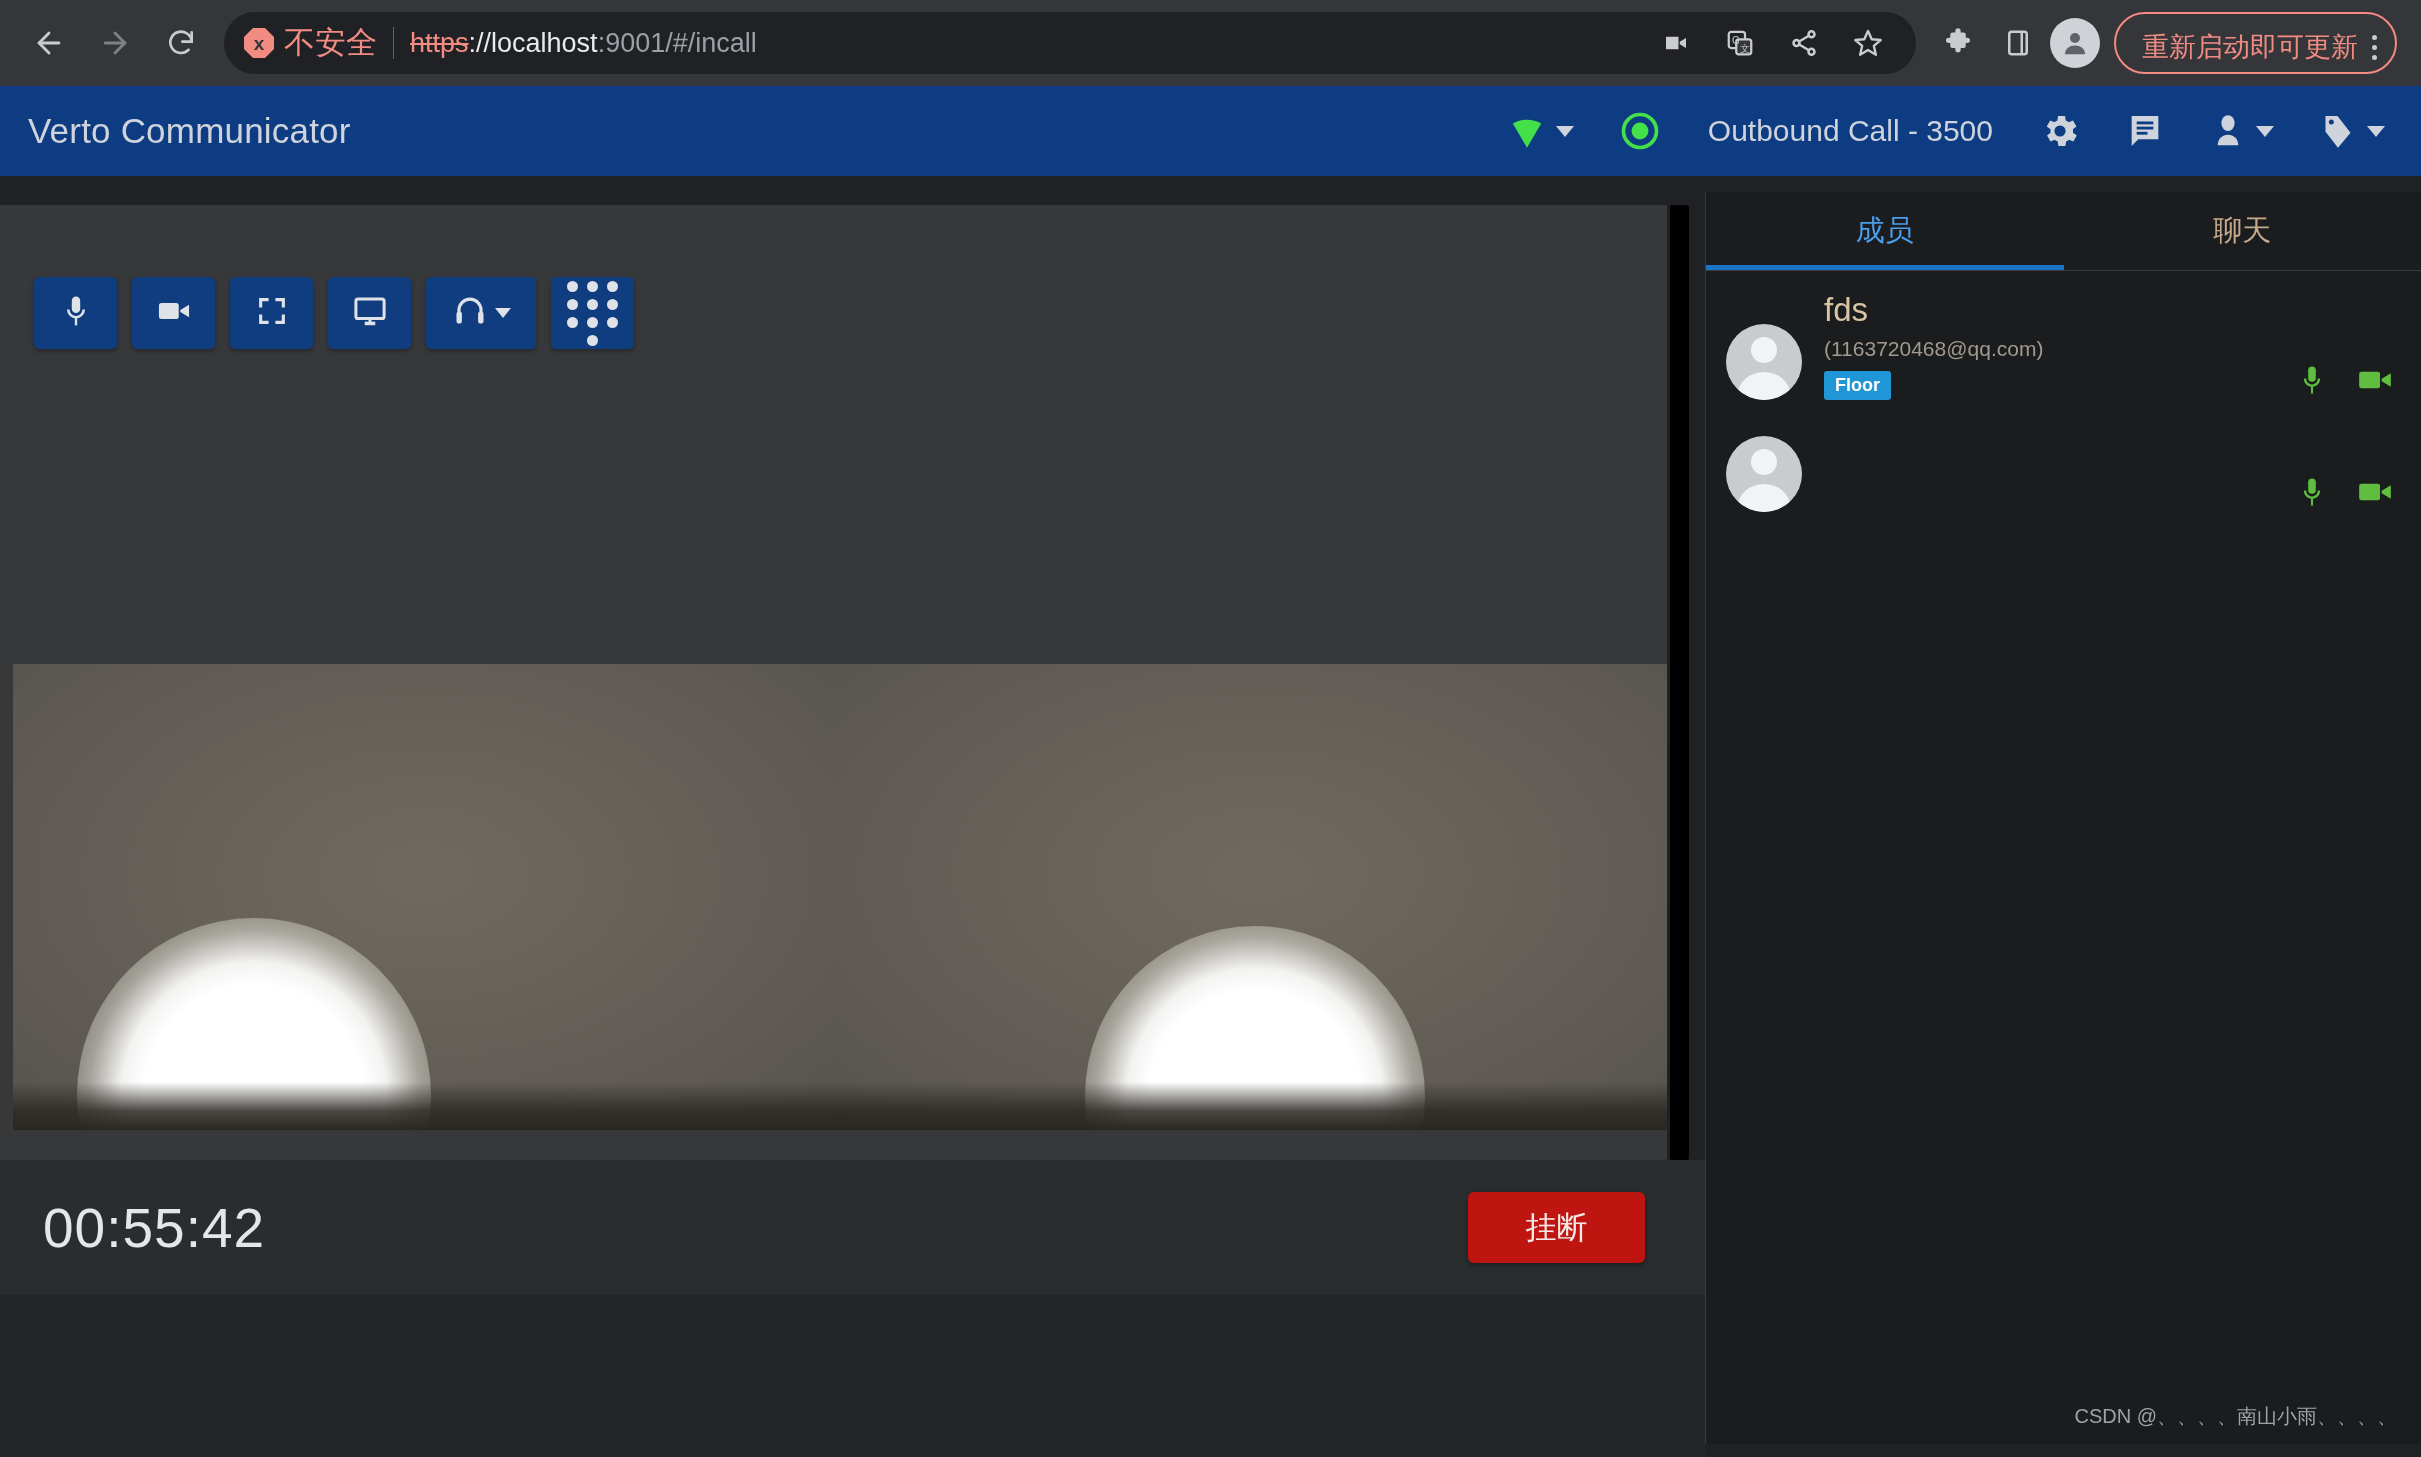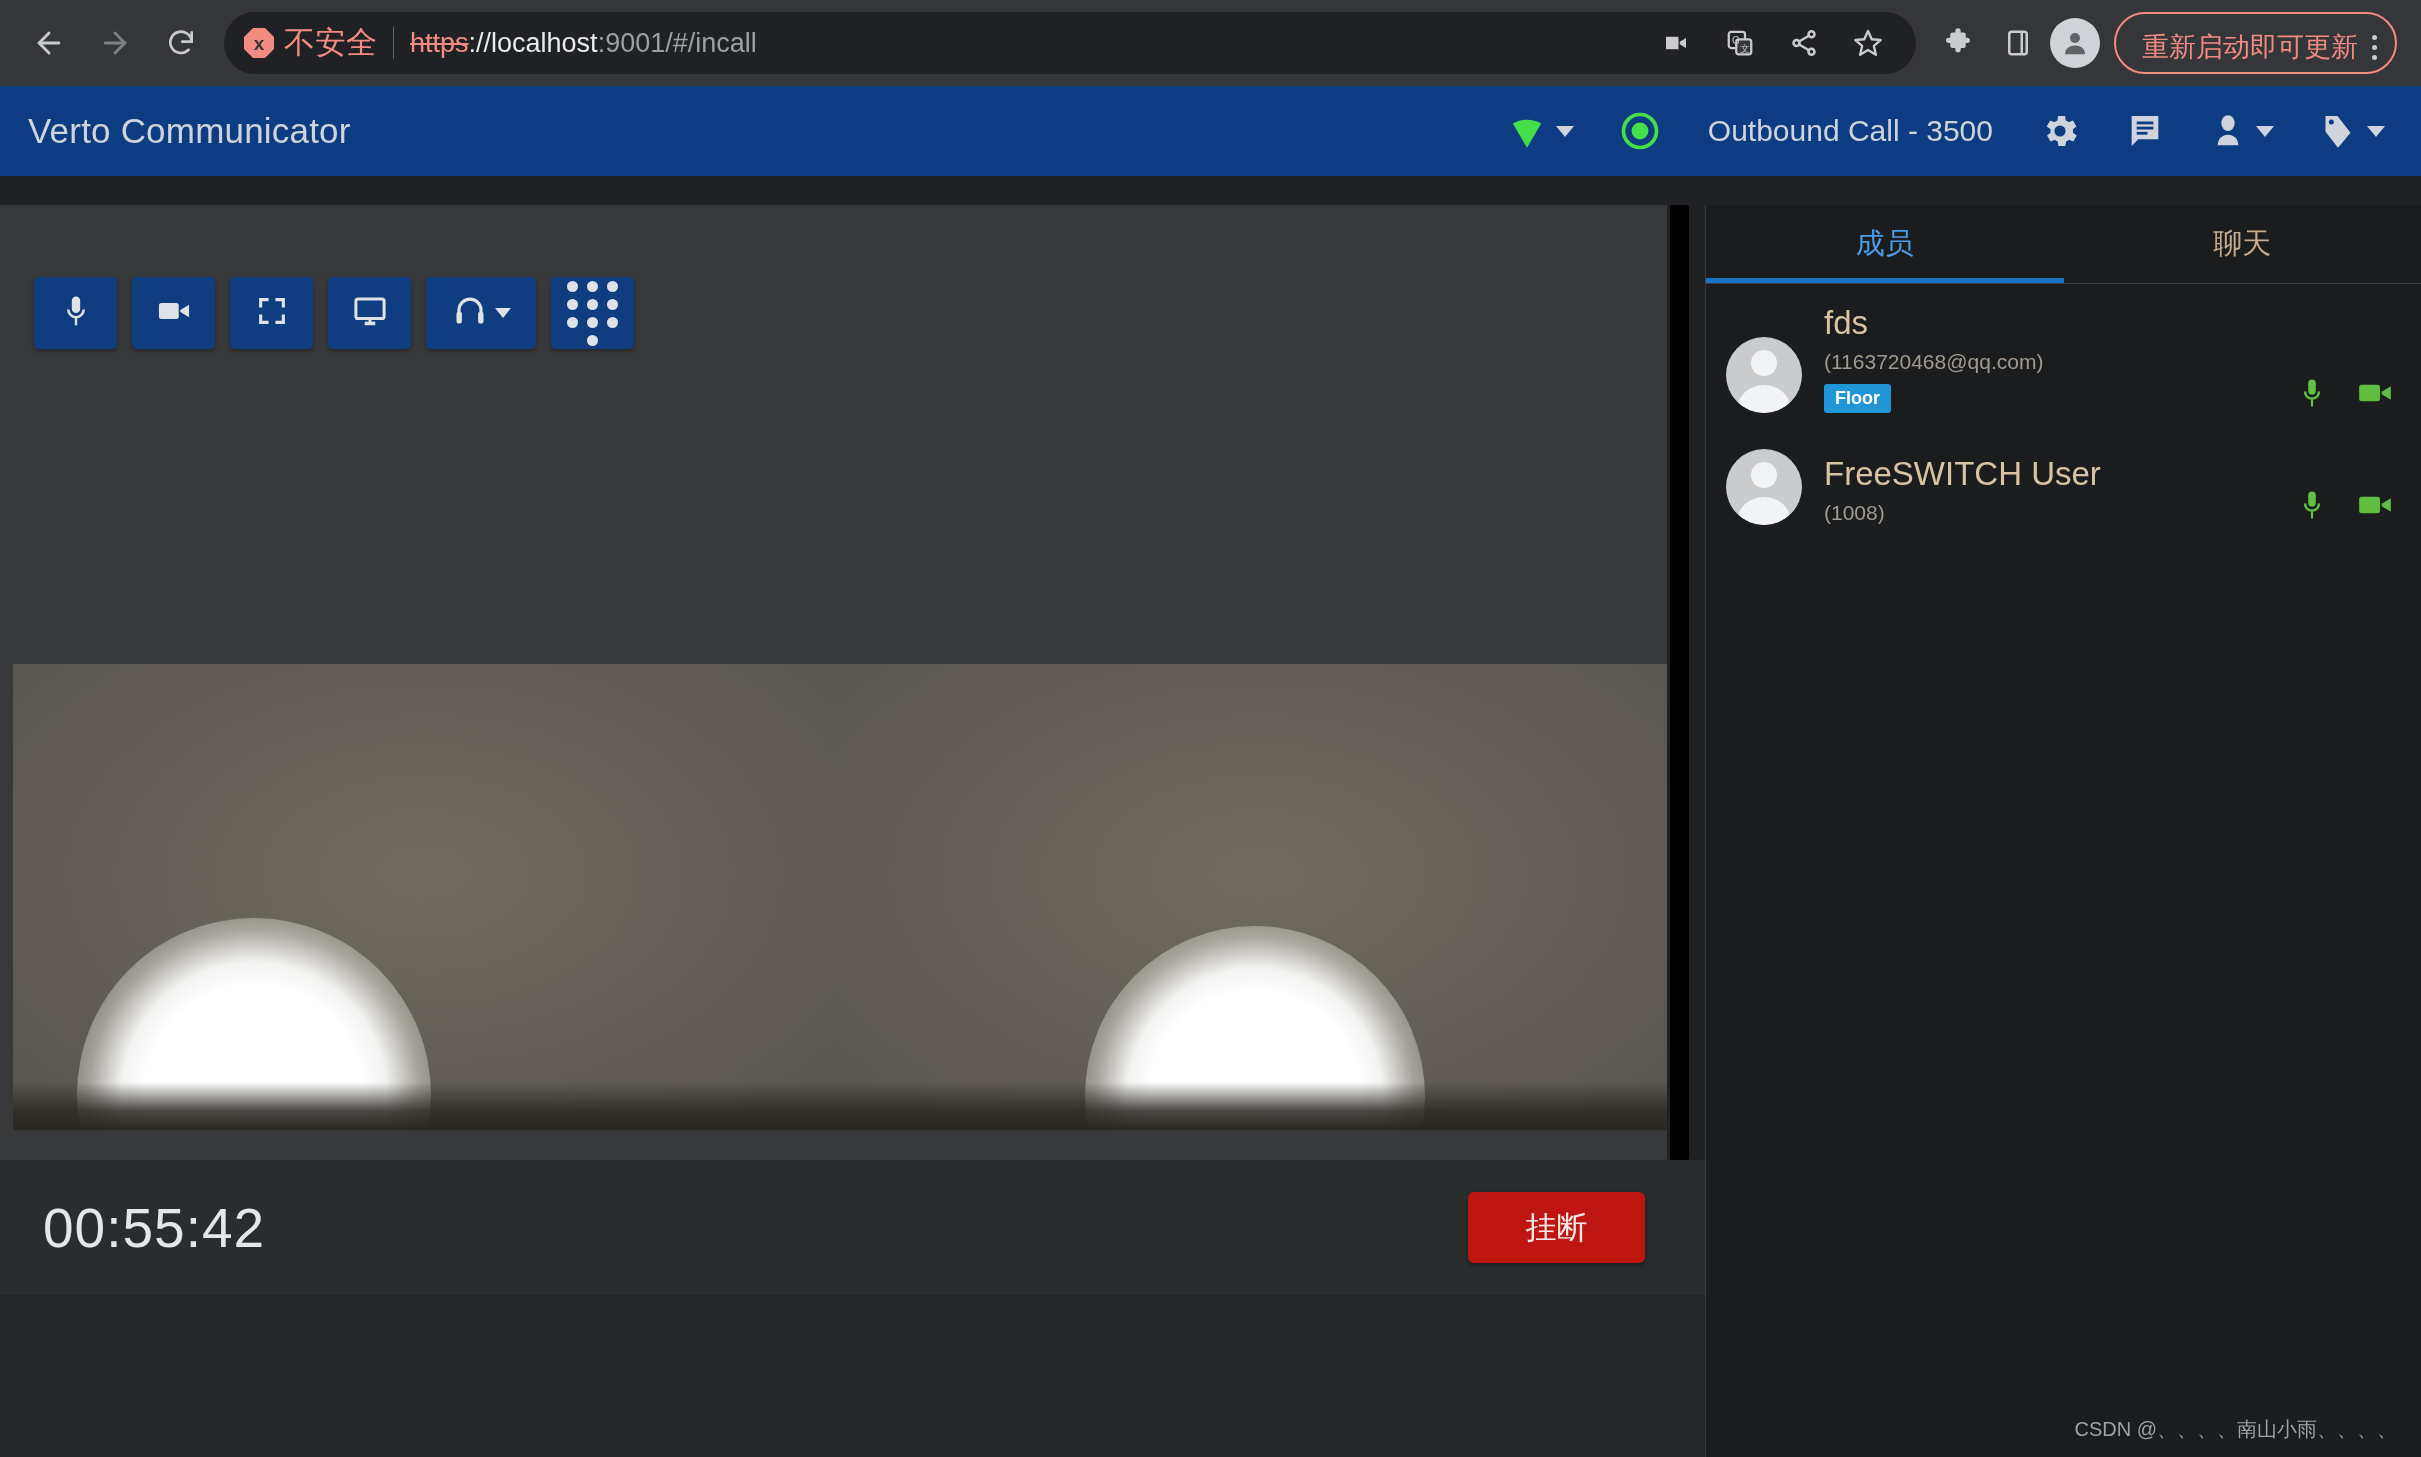--- a/index.html
+++ b/index.html
@@ -190,21 +190,21 @@
   }
 
   .bottom-fill {
     position: absolute; left: 0; top: 1295px;
     width: 1705px; height: 162px;
     background: #242628;
   }
 
   
   .sidebar {
-    position: absolute; left: 1705px; top: 205px;
+    position: absolute; left: 1705px; top: 192px;
     width: 716px; height: 1252px;
     background: #1b1c1e;
     border-left: 1px solid #3a3c3e;
   }
   .tabs { display: flex; height: 78px; }
   .tab {
     flex: 1;
     display: flex; align-items: center; justify-content: center;
     font-size: 29px;
     color: #c4a98c;
@@ -533,24 +533,20 @@
         <svg width="40" height="40" viewBox="0 0 24 24" fill="currentColor">
             <rect x="2.5" y="7" width="12.5" height="10" rx="1.4"></rect>
             <path d="M16 11.3l5.5-3.3v8l-5.5-3.3z"></path>
           </svg>
       </span>
     </div>
   </div>
 
   <div class="participant">
     <div class="avatar-lg"></div>
-    <div class="p-info">
-      <div class="p-name">FreeSWITCH User</div>
-      <div class="p-ext">(1008)</div>
-    </div>
     <div class="p-actions">
       <span class="ic">
         <svg width="34" height="34" viewBox="0 0 24 24" fill="currentColor">
             <rect x="9.3" y="2.4" width="5.4" height="10.8" rx="2.7"></rect>
             <path d="M6.2 11a5.8 5.8 0 0 0 11.6 0h-1.7a4.1 4.1 0 0 1-8.2 0z"></path>
             <rect x="11.25" y="16.4" width="1.5" height="5.2"></rect>
           </svg>
       </span>
       <span class="ic">
         <svg width="40" height="40" viewBox="0 0 24 24" fill="currentColor">

